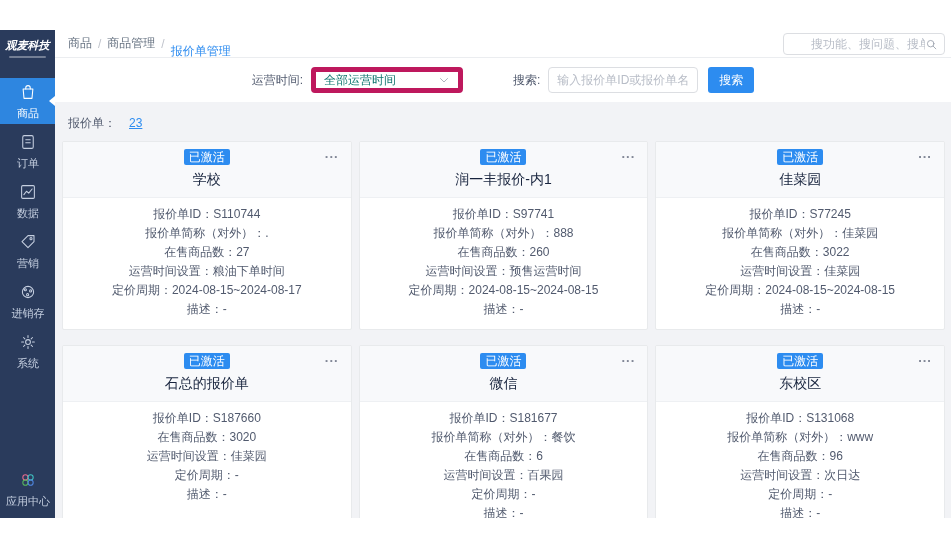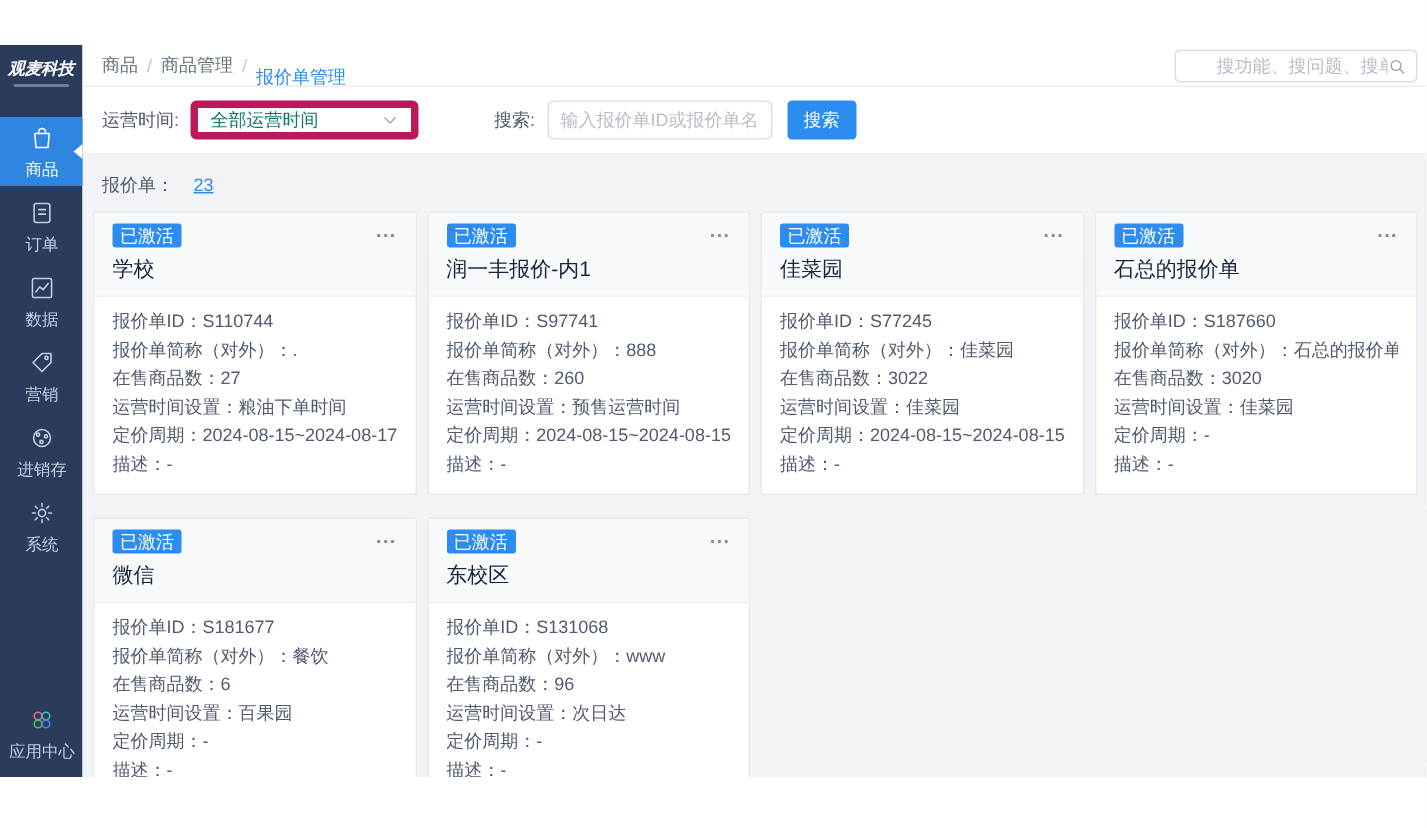--- a/index.html
+++ b/index.html
@@ -35,34 +35,34 @@
   .main{flex:1;display:flex;flex-direction:column;min-width:0;}
   .topbar{height:28px;background:#fff;border-bottom:1px solid #ebedf0;display:flex;align-items:center;padding:0 6px 0 13px;position:relative;}
   .crumb{color:#657180;cursor:pointer;}
   .crumb.current{color:var(--primary);margin-top:16px;}
   .crumb-sep{color:#c0c4cc;margin:0 6px;}
   .gsearch{position:absolute;right:6px;top:3px;width:162px;height:22px;border:1px solid #dcdee2;border-radius:4px;background:#fff;display:flex;align-items:center;padding:0 6px;}
   .gsearch input{border:none;outline:none;flex:1;font-size:12px;color:var(--text);background:transparent;min-width:0;font-family:inherit;margin-left:21px;}
   .gsearch input::placeholder{color:#b8bdc7;}
   .gsearch svg{width:13px;height:13px;stroke:#9aa1ad;fill:none;stroke-width:1.6;stroke-linecap:round;}
 
-  .filterbar{height:44px;background:#fff;display:flex;align-items:center;padding:0 13px;}
+  .filterbar{height:44px;background:#fff;display:flex;align-items:center;padding:0 13px;justify-content:center;}
   .f-label{color:#515a6e;margin-right:8px;}
   .select{width:152px;height:26px;border:5px solid #be185d;border-radius:4px;display:flex;align-items:center;justify-content:space-between;padding:0 8px;color:#0f766e;cursor:pointer;background:#fff;}
   .select svg{width:12px;height:12px;stroke:#9aa1ad;fill:none;stroke-width:1.6;stroke-linecap:round;stroke-linejoin:round;}
   .f-gap{width:50px;}
   .t-input{width:150px;height:26px;border:1px solid #dcdee2;border-radius:4px;padding:0 8px;font-size:12px;color:var(--text);outline:none;font-family:inherit;}
   .t-input::placeholder{color:#b8bdc7;}
   .btn-primary{margin-left:10px;height:26px;padding:0 11px;background:var(--primary);color:#fff;border:none;border-radius:3px;font-size:12px;cursor:pointer;font-family:inherit;}
 
   .content{flex:1;background:var(--page-bg);padding:6px 6px 8px 7px;overflow:hidden;}
   .count-row{padding:7px 0 9px 6px;color:#515a6e;}
   .count-row b{color:var(--primary);font-weight:normal;margin-left:13px;text-decoration:underline;}
 
-  .grid{display:grid;grid-template-columns:repeat(4,1fr);column-gap:7px;row-gap:15px;}
+  .grid{display:grid;grid-template-columns:repeat(3,1fr);column-gap:7px;row-gap:15px;text-align:center;}
   .card{background:#fff;border:1px solid var(--border);border-radius:2px;overflow:hidden;}
   .card-head{background:#f8f9fb;border-bottom:1px solid #eef0f3;padding:7px 12px 8px;position:relative;}
   .badge{display:inline-block;background:var(--primary);color:#fff;font-size:12px;line-height:16px;padding:0 5px;border-radius:2px;transform-origin:left center;}
   .card-title{margin-top:6px;font-size:14px;color:var(--title);}
   .card-menu{position:absolute;right:12px;top:4px;color:#808695;font-weight:bold;letter-spacing:1px;cursor:pointer;font-size:13px;}
   .card-body{padding:7px 12px 10px;}
   .line{line-height:19px;height:19px;white-space:nowrap;overflow:hidden;color:#515a6e;}
   .line .val{color:#515a6e;}
 
 </style>
@@ -227,21 +227,20 @@
   </div>
 
   <div class="card">
     <div class="card-head">
       <span class="badge">已激活</span>
       <span class="card-menu">...</span>
       <div class="card-title">石总的报价单</div>
     </div>
     <div class="card-body">
               <div class="line"><span class="lbl">报价单ID：</span><span class="val">S187660</span></div>
-              <div class="line"><span class="lbl">报价单简称（对外）：</span><span class="val">石总的报价单</span></div>
               <div class="line"><span class="lbl">在售商品数：</span><span class="val">3020</span></div>
               <div class="line"><span class="lbl">运营时间设置：</span><span class="val">佳菜园</span></div>
               <div class="line"><span class="lbl">定价周期：</span><span class="val">-</span></div>
               <div class="line"><span class="lbl">描述：</span><span class="val">-</span></div>
             </div>
   </div>
 
   <div class="card">
     <div class="card-head">
       <span class="badge">已激活</span>

